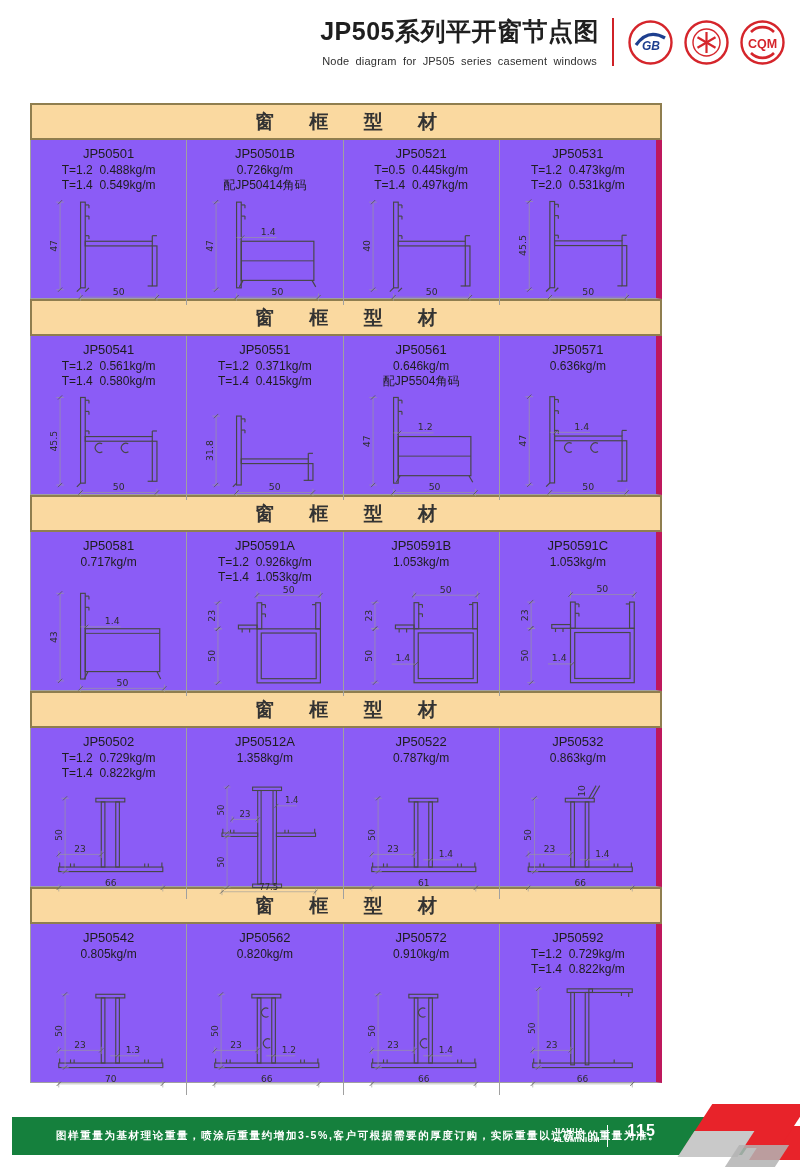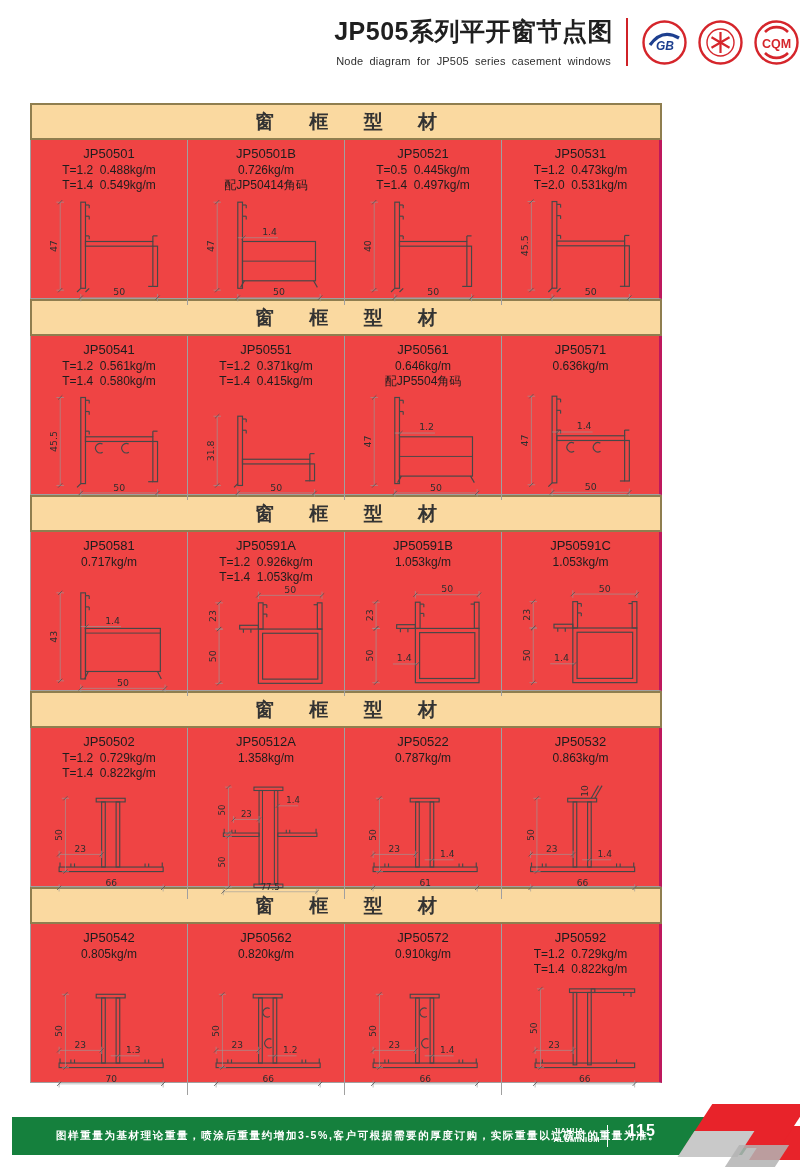--- a/index.html
+++ b/index.html
@@ -1,36 +1,36 @@
 <!DOCTYPE html>
 <html><head>
 <meta charset="utf-8">
 <style>
   html,body{margin:0;padding:0;background:#e9e9e9}
   .page{position:relative;width:800px;height:1167px;margin:0 auto;background:#ffffff;
         font-family:"Liberation Sans","DejaVu Sans",sans-serif;overflow:hidden}
 
   
   .top{position:absolute;top:18px;left:0;width:100%;display:flex;justify-content:flex-end;
-       align-items:center;padding-right:0;box-sizing:border-box;gap:13px}
+       align-items:center;padding-right:14px;box-sizing:border-box;gap:13px}
   .title-block{text-align:center}
   .title{font-size:25px;font-weight:bold;color:#1f1f1f;letter-spacing:.5px;line-height:1.1}
   .subtitle{font-size:11px;color:#2e2e2e;letter-spacing:.2px;word-spacing:3px;margin-top:9px}
   .red-divider{width:2px;height:48px;background:#cf2127}
   .logos{display:flex;gap:9px;align-items:center}
   .logo{width:47px;height:47px;display:block}
 
   
   .catalog{position:absolute;top:103px;left:30px;width:632px}
   .sec-header{background:#FAD9A0;border:2px solid #8F7E4F;height:33px;display:flex;align-items:center;
               justify-content:center;font-size:19px;font-weight:bold;color:#333;
               letter-spacing:15px;text-indent:15px}
   .sec-body{display:grid;grid-template-columns:repeat(4,1fr);height:158px;
-            border-left:1px solid #a0a0a0;border-right:3px solid #be185d;border-bottom:1px solid #a0a0a0;
-            background:#ef4444}
+            border-left:1px solid #a0a0a0;border-right:6px solid #be185d;border-bottom:1px solid #a0a0a0;
+            background:#8b5cf6}
   .cell{display:flex;flex-direction:column;align-items:center;padding-top:5px;
         border-right:1px solid #a0a0a0;min-width:0}
   .cell:last-child{border-right:none}
   .code{font-size:13px;color:#1d1d1d;line-height:1.35}
   .wline{font-size:12px;color:#1d1d1d;line-height:1.3;white-space:pre}
   .drawing-wrap{flex:1 1 auto;min-height:0;width:100%;display:flex;justify-content:center;
                 align-items:flex-end;padding-bottom:3px}
   svg.drawing{height:100%;max-height:114px;width:96%}
   .dim{font-size:10px;fill:#2e2e2e;font-family:"DejaVu Sans",sans-serif}
 

